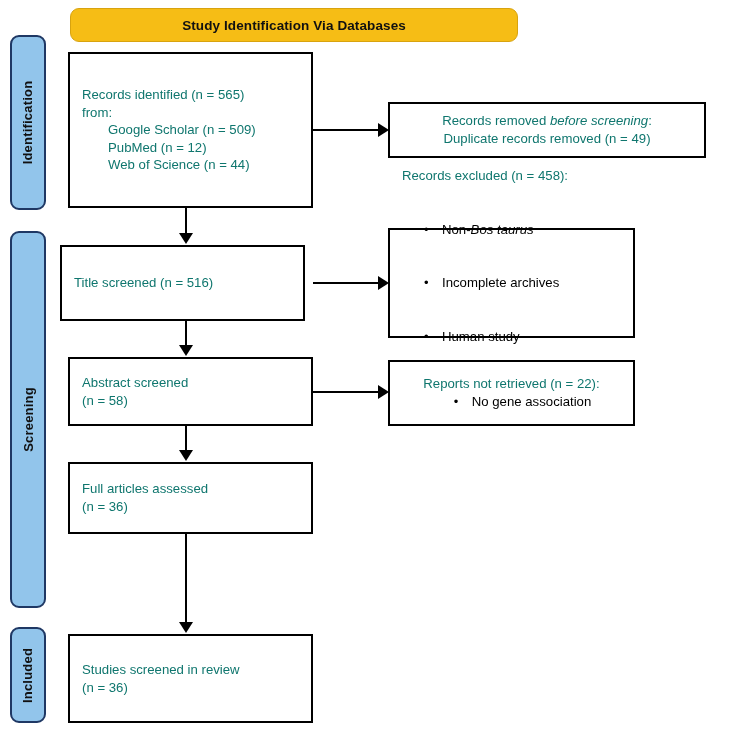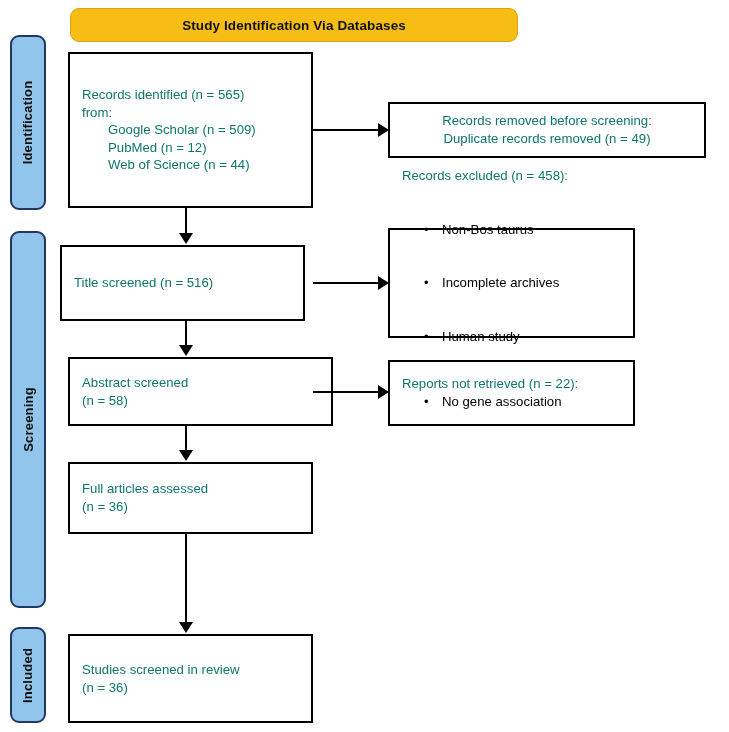--- a/index.html
+++ b/index.html
@@ -99,32 +99,32 @@
   }
   .bullet-dot {
     width: 18px;
     flex: 0 0 18px;
     text-align: left;
     font-size: 13px;
     line-height: 1.33;
   }
   .bullet-text { white-space: pre; }
 
-  .ital { }
+  .ital { font-style: italic; }
 
   
   #box-identified      { left: 68px;  top: 52px;  width: 245px; height: 156px; }
   #box-title-screened  { left: 60px;  top: 245px; width: 245px; height: 76px;  }
-  #box-abstract        { left: 68px;  top: 357px; width: 265px; height: 69px;  }
+  #box-abstract        { left: 68px;  top: 357px; width: 245px; height: 69px;  }
   #box-fulltext        { left: 68px;  top: 462px; width: 245px; height: 72px; justify-content: center;  }
   #box-included        { left: 68px;  top: 634px; width: 245px; height: 89px;  }
 
   #box-removed         { left: 388px; top: 102px; width: 318px; height: 56px;  }
   #box-excluded        { left: 388px; top: 228px; width: 247px; height: 110px; gap: 36px; }
-  #box-not-retrieved   { left: 388px; top: 360px; width: 247px; height: 66px;  }
+  #box-not-retrieved   { left: 388px; top: 360px; width: 247px; height: 66px; align-items: center;  }
 
   
   .v-line {
     position: absolute;
     width: 2px;
     background: #000000;
     left: 185px;
   }
   .v-head {
     position: absolute;

